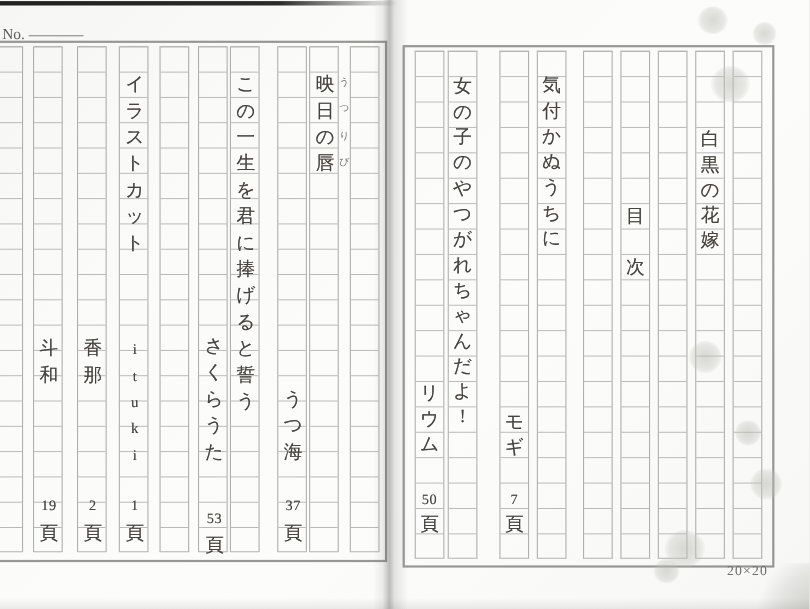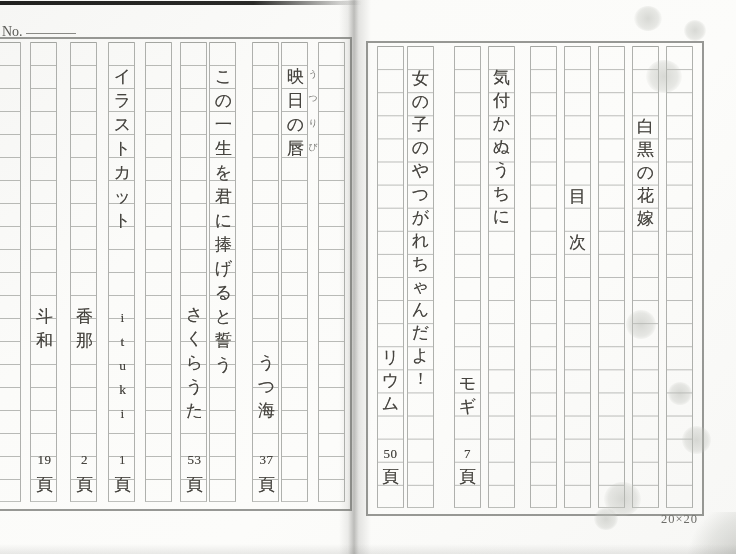--- a/index.html
+++ b/index.html
@@ -174,21 +174,21 @@
       <span class="vchar">誓</span>
       <span class="vchar">う</span>
     </div>
   <div class="vtext" style="left:181px;top:302px;--ch:24px;">
       <span class="vchar">さ</span>
       <span class="vchar">く</span>
       <span class="vchar">ら</span>
       <span class="vchar">う</span>
       <span class="vchar">た</span>
     </div>
-  <div class="vtext" style="left:181px;top:448px;--ch:24px;">
+  <div class="vtext" style="left:181px;top:459px;align-items:flex-end;--ch:24px;">
       <span class="vchar num">53</span>
       <span class="vchar">頁</span>
     </div>
 
   <div class="vtext" style="left:109px;top:64px;--ch:24px;">
       <span class="vchar">イ</span>
       <span class="vchar">ラ</span>
       <span class="vchar">ス</span>
       <span class="vchar">ト</span>
       <span class="vchar">カ</span>

